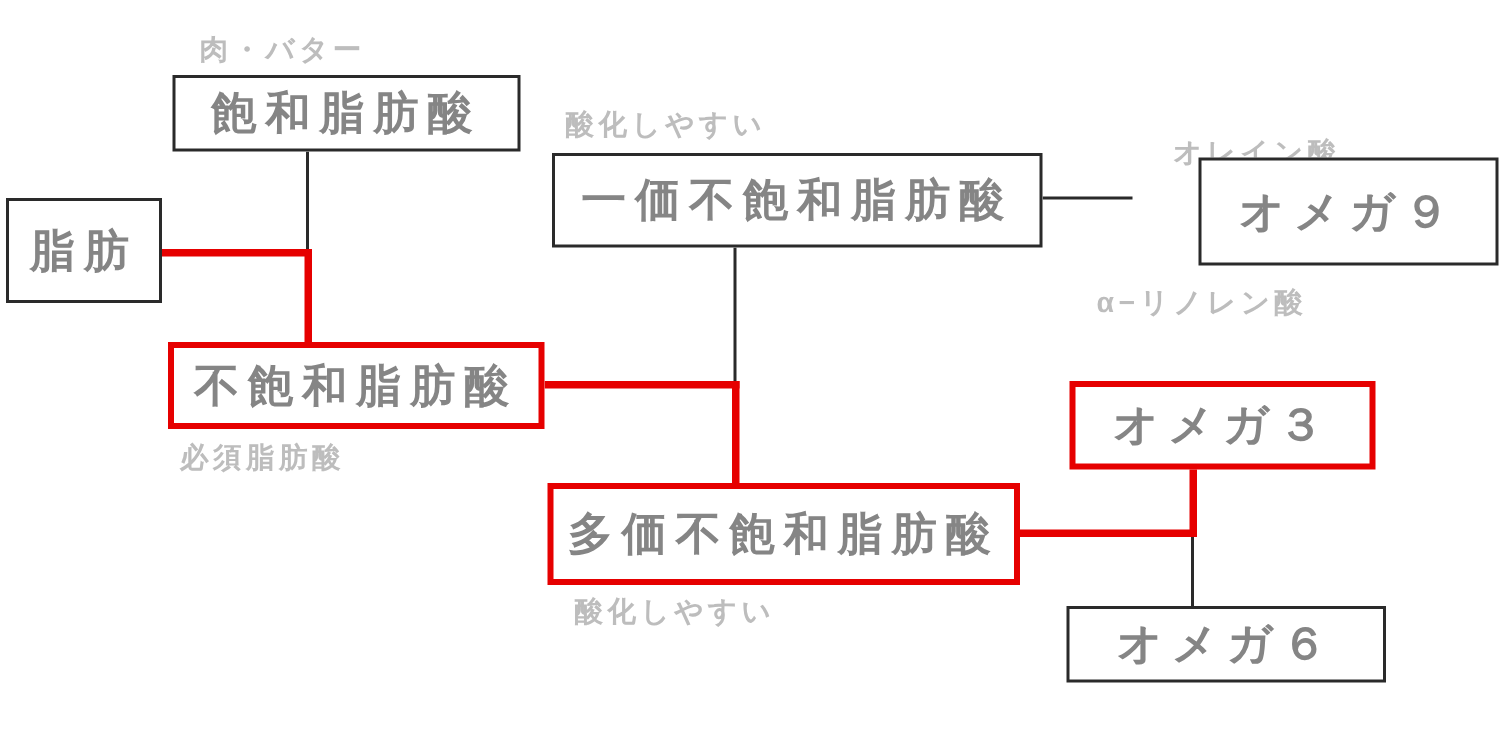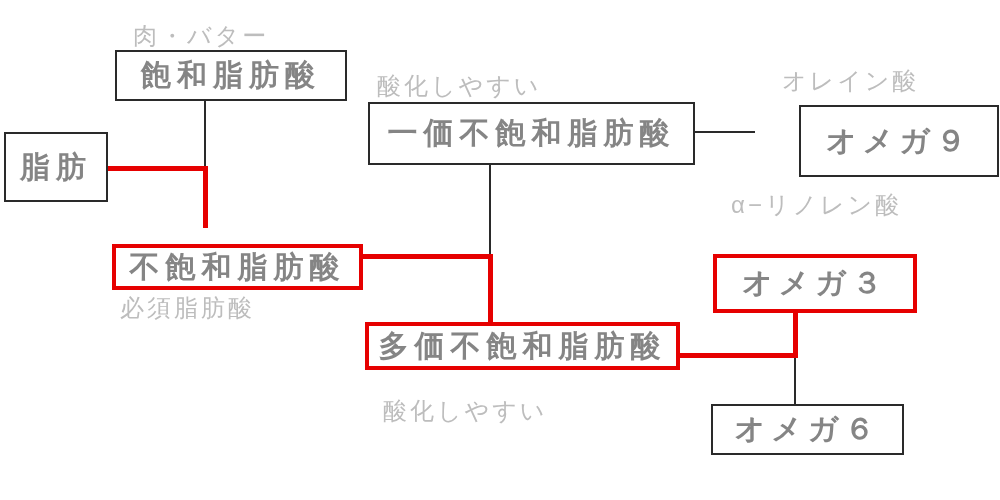--- a/index.html
+++ b/index.html
@@ -29,22 +29,22 @@
     font-size: 30px;
     letter-spacing: 6px;
     color: var(--box-text);
     white-space: nowrap;
     z-index: 3;
   }
   .box.black { border: 2px solid var(--line-black); }
   .box.red   { border: 4px solid var(--red); }
   .note {
     position: absolute;
-    font-weight: normal;
-    font-size: 24px;
+    font-weight: bold;
+    font-size: 19px;
     letter-spacing: 3px;
     color: var(--note-text);
     white-space: nowrap;
     z-index: 2;
   }
   .line { position: absolute; }
   .line.black { background: var(--line-black); z-index: 1; }
   .line.red   { background: var(--red); z-index: 2; }
 </style>
 </head>
@@ -73,36 +73,36 @@
   </div>
 
   <div class="box black" style="left:368px; top:102px; width:327px; height:63px;">
     <span>一価不飽和脂肪酸</span>
   </div>
 
   <div class="box black" style="left:755px; top:105px; width:200px; height:72px;margin-left:44px;">
     <span>オメガ９</span>
   </div>
 
-  <div class="box red" style="left:112px; top:244px; width:251px; height:46px;">
+  <div class="box red" style="left:112px; top:228px; width:251px; height:58px;">
     <span>不飽和脂肪酸</span>
   </div>
 
   <div class="box red" style="left:713px; top:218px; width:204px; height:59px;margin-top:36px;">
     <span>オメガ３</span>
   </div>
 
-  <div class="box red" style="left:365px; top:322px; width:315px; height:48px;">
+  <div class="box red" style="left:365px; top:322px; width:315px; height:68px;">
     <span>多価不飽和脂肪酸</span>
   </div>
 
-  <div class="box black" style="left:711px; top:404px; width:193px; height:51px;">
+  <div class="box black" style="left:711px; top:404px; width:213px; height:51px;">
     <span>オメガ６</span>
   </div>
 
   <div class="note" style="left:133px; top:20px;">肉・バター</div>
   <div class="note" style="left:377px; top:70px;">酸化しやすい</div>
-  <div class="note" style="left:782px; top:65px;text-align:right;">オレイン酸</div>
+  <div class="note" style="left:782px; top:89px;text-align:right;">オレイン酸</div>
   <div class="note" style="left:731px; top:189px;">α−リノレン酸</div>
   <div class="note" style="left:383px; top:395px;">酸化しやすい</div>
   <div class="note" style="left:120px; top:292px;">必須脂肪酸</div>
 
 </div>
 
 </body></html>

